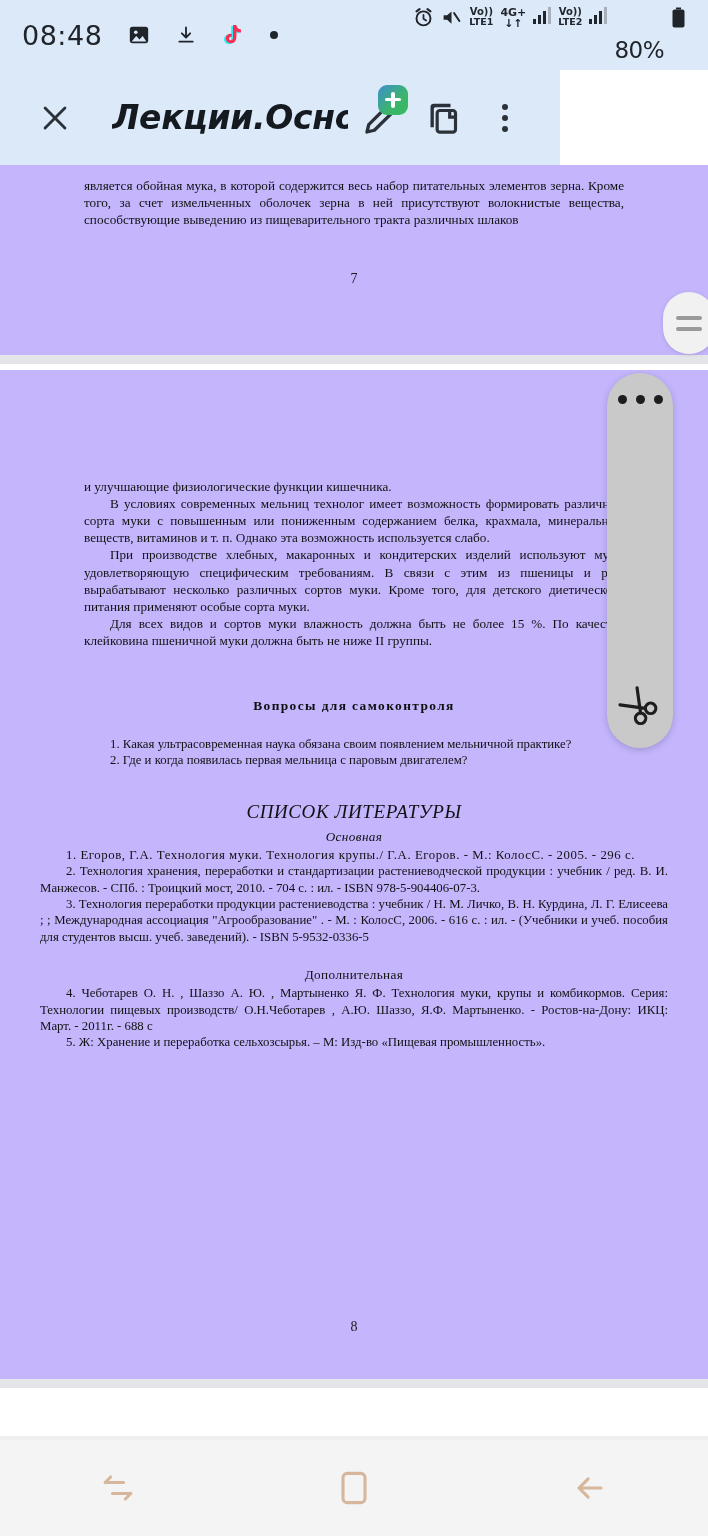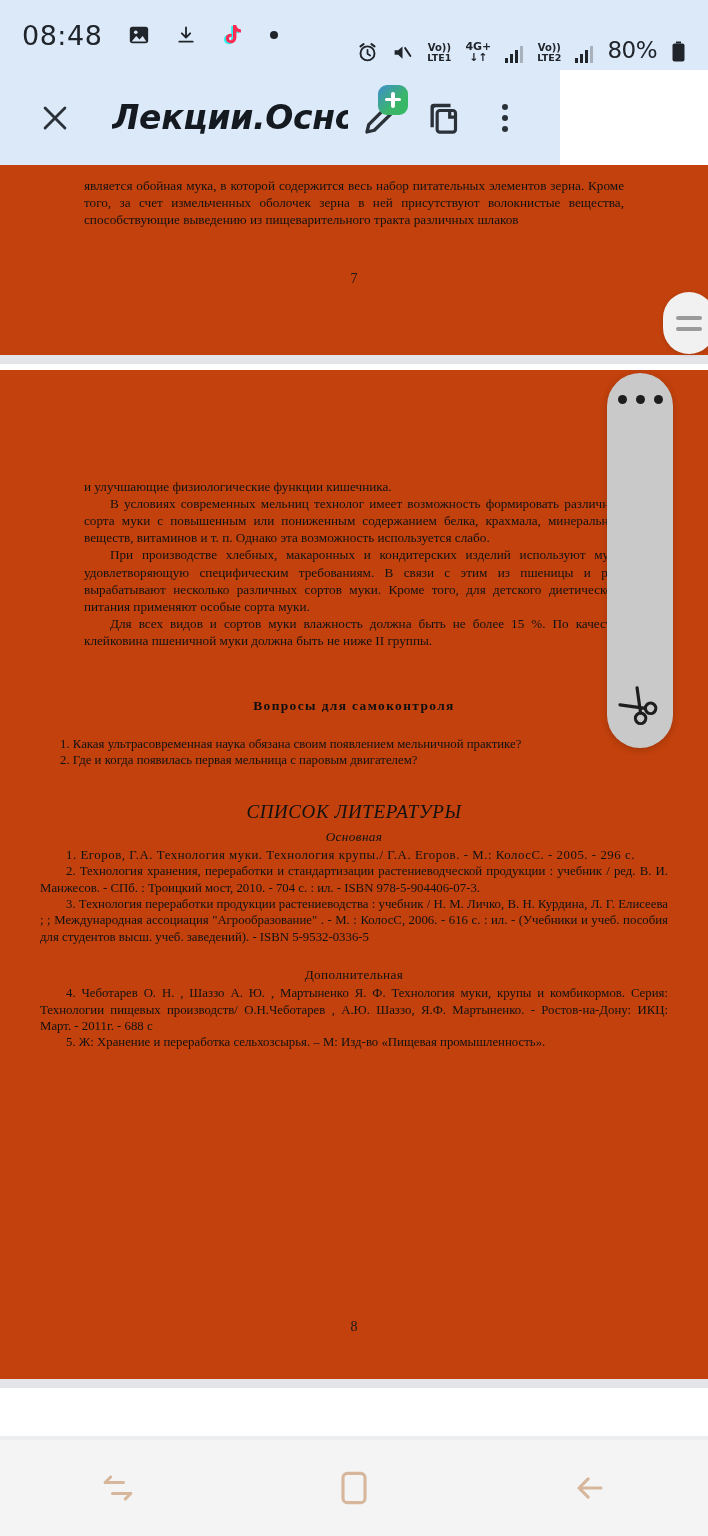--- a/index.html
+++ b/index.html
@@ -11,21 +11,21 @@
     position:relative;
   }
   
   .statusbar{
     height:70px;width:708px;
     background:#dce9f8;
     display:flex;align-items:center;
     padding:0 22px;box-sizing:border-box;
   }
   .sb-left{display:flex;align-items:center;gap:26px;flex:1;}
-  .sb-right{display:flex;align-items:flex-end;gap:14px;}
+  .sb-right{display:flex;align-items:flex-start;gap:7px;}
   .clock{
     font-family:"DejaVu Sans",sans-serif;
     font-size:27px;color:#20242b;letter-spacing:.5px;
   }
   .sb-ico{display:block;}
   .tiktok{width:22px;height:24px;position:relative;}
   .dot-sm{width:8px;height:8px;border-radius:50%;background:#20242b;}
   .volte{
     font-family:"DejaVu Sans",sans-serif;
     font-size:10px;line-height:10px;color:#20242b;
@@ -78,21 +78,21 @@
   }
   .kebab{display:flex;flex-direction:column;gap:5px;align-items:center;}
   .kebab i{width:6px;height:6px;border-radius:50%;background:#2b3138;display:block;}
 
   
   .doc{
     position:absolute;top:165px;left:0;
     width:708px;height:1275px;
     background:#fff;overflow:hidden;
   }
-  .page{background:#c2410c;position:relative;}
+  .page{background:#c4b5fd;position:relative;}
   .sep{height:9px;background:#e3e5e8;width:100%;}
   .sep-thin{height:4px;background:#eceef0;width:100%;}
 
   p.par{
     margin:0;
     font-family:"Liberation Serif",serif;
     font-size:13.2px;
     line-height:17.2px;
     color:#121212;
     text-align:justify;
@@ -116,21 +116,21 @@
   }
   .ctr-plain{
     text-align:center;
     font-family:"Liberation Serif",serif;
     font-size:13.2px;color:#111;letter-spacing:.4px;
   }
   ol.qs{margin:0;padding:0;list-style:none;}
   ol.qs li{
     font-family:"Liberation Serif",serif;
     font-size:12.8px;line-height:16.6px;color:#121212;
-    padding-left:60px;
+    padding-left:110px;
   }
   .ref{
     font-family:"Liberation Serif",serif;
     font-size:12.8px;line-height:16.4px;
     color:#121212;text-align:justify;
     padding:0 40px;text-indent:26px;
     margin:0;
   }
 
   

